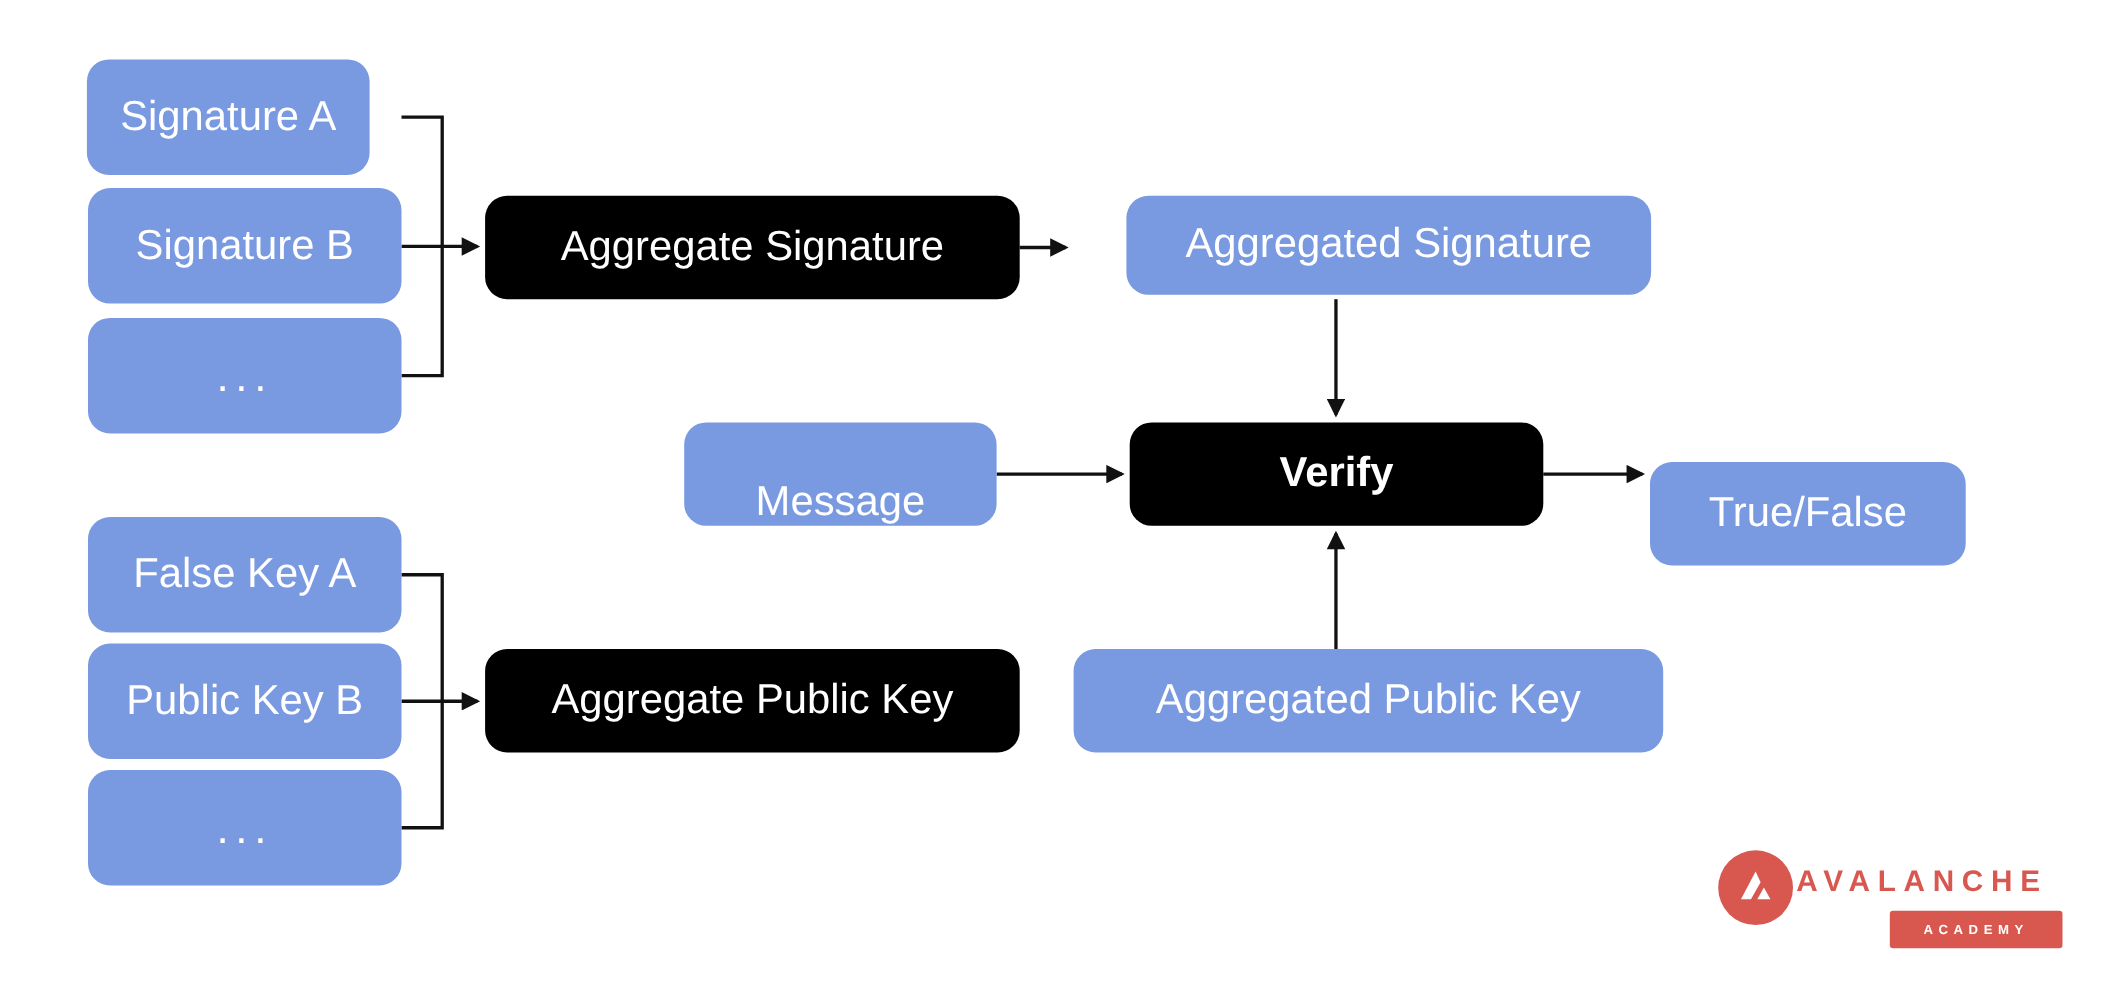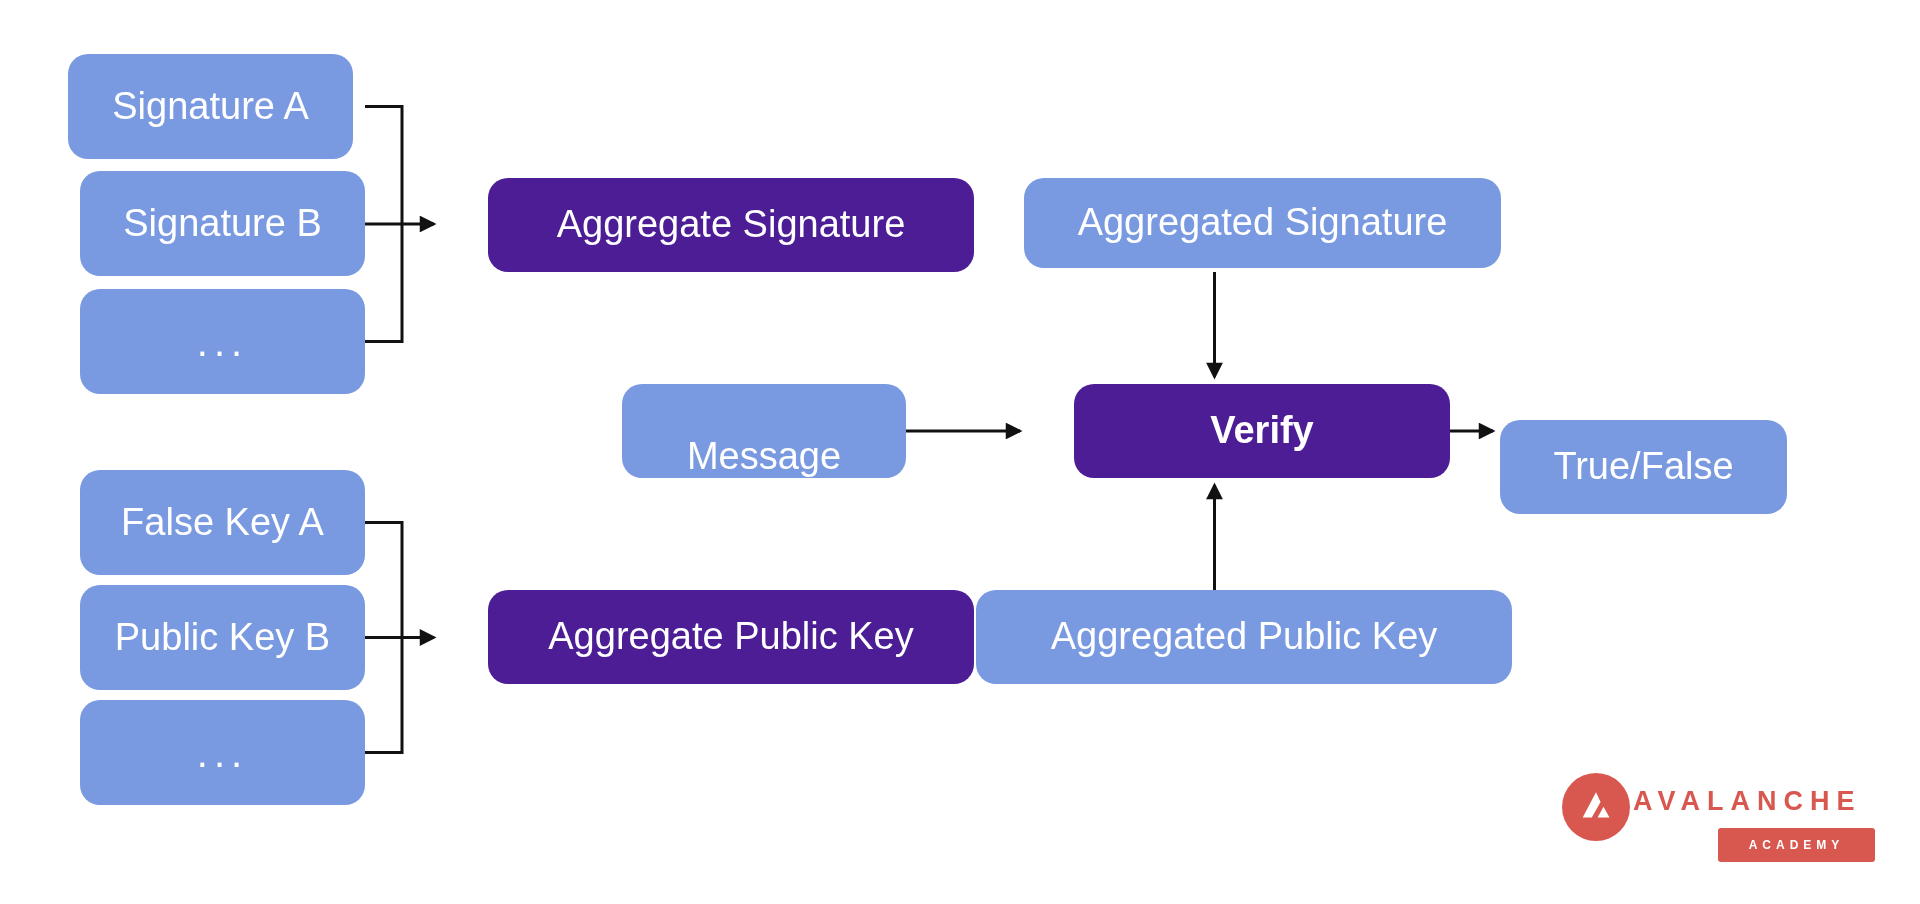--- a/index.html
+++ b/index.html
@@ -2,26 +2,26 @@
 <html><head>
 <meta charset="utf-8">
 <style>
   html,body{margin:0;padding:0;background:#ffffff;}
   body{font-family:"Liberation Sans", sans-serif;}
   .stage{position:relative;width:1920px;height:904px;background:#ffffff;overflow:hidden;}
   .wires{position:absolute;left:0;top:0;width:1920px;height:904px;pointer-events:none;}
   .node{position:absolute;display:flex;align-items:center;justify-content:center;
         color:#ffffff;font-size:38px;border-radius:20px;text-align:center;line-height:1.1;}
   .blue{background:#7999E0;}
-  .red{background:#4c1d95;margin-left:47px;}
+  .red{background:#000000;}
   .bold{font-weight:bold;}
   .dots{letter-spacing:6px;font-size:40px;}
 
   
-  #sig-a  {left:68px; top:54px;  width:285px;height:105px;justify-content:center;}
+  #sig-a  {left:79px; top:54px;  width:257px;height:105px;justify-content:center;}
   #sig-b  {left:80px; top:171px; width:285px;height:105px;}
   #sig-d  {left:80px; top:289px; width:285px;height:105px;}
   #pk-a   {left:80px; top:470px; width:285px;height:105px;}
   #pk-b   {left:80px; top:585px; width:285px;height:105px;}
   #pk-d   {left:80px; top:700px; width:285px;height:105px;}
 
   
   #agg-sig   {left:441px; top:178px; width:486px;height:94px;}
   #agged-sig {left:976px; top:178px; width:477px;height:90px;margin-left:48px;}
   #message   {left:622px; top:384px; width:284px;height:94px;align-items:flex-end;}

